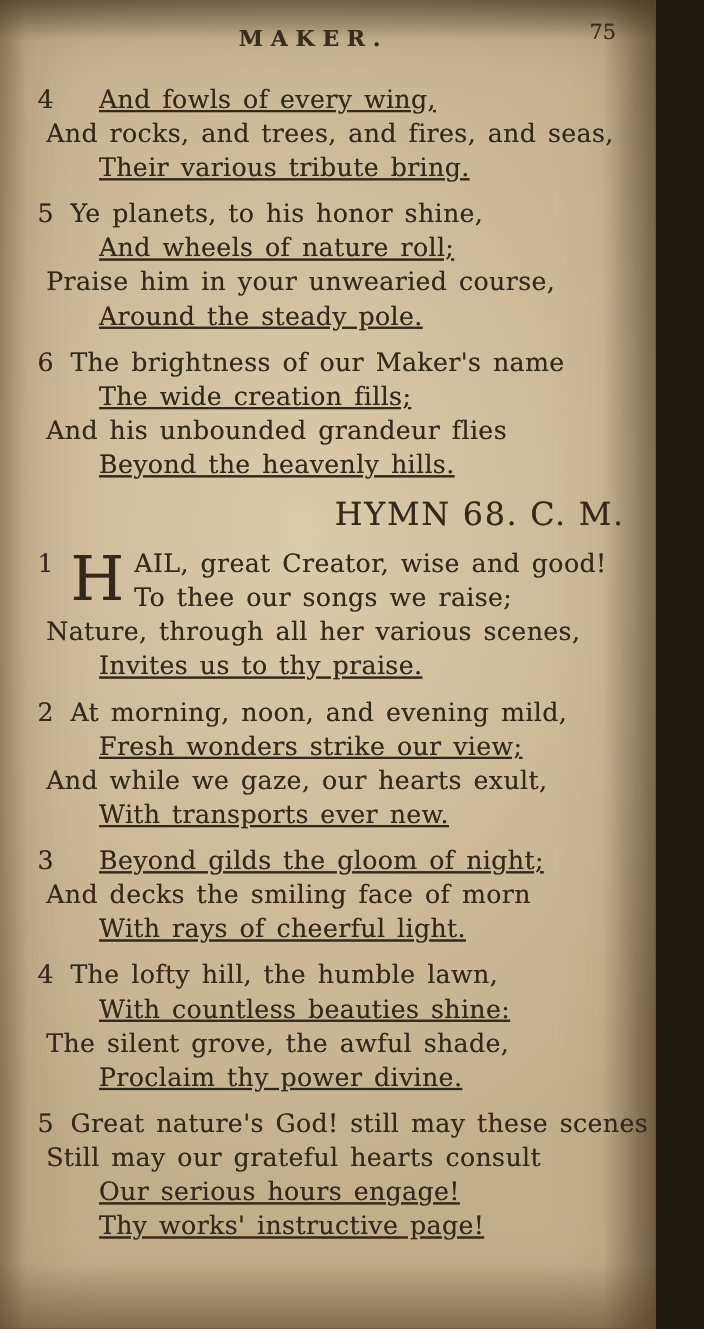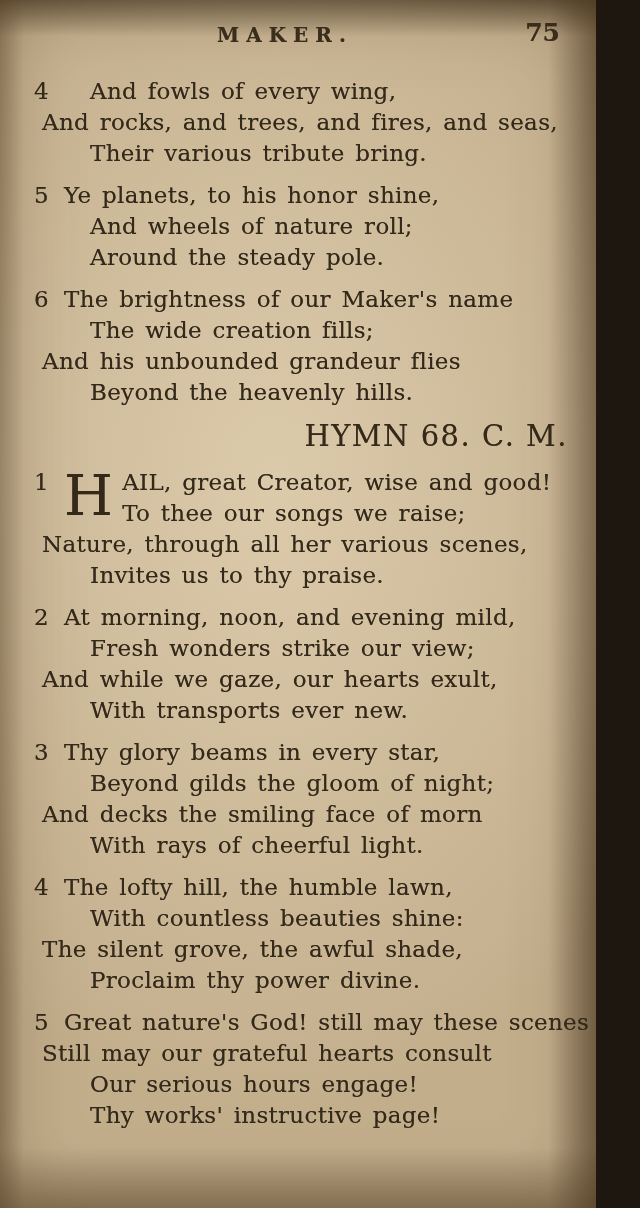--- a/index.html
+++ b/index.html
@@ -37,22 +37,22 @@
     top: 3px;
     font-size: 20px;
     font-weight: 700;
     letter-spacing: 7px;
     color: #3a2d1c;
   }
   .page-number {
     position: absolute;
     right: 8px;
     top: -2px;
-    font-size: 25px;
-    font-weight: 700;
+    font-size: 19px;
+    font-weight: 400;
     color: #3a2d1c;
   }
 
   .verse {
     position: relative;
     padding-left: 30px;
     margin-bottom: 11px;
     font-size: 23px;
     letter-spacing: 0.3px;
     word-spacing: 3px;
@@ -61,21 +61,21 @@
     position: absolute;
     left: 0;
     top: 0;
     line-height: 31px;
     font-size: 23px;
   }
   .vline {
     line-height: 31px;
     white-space: nowrap;
   }
-  .vline.lb { margin-left: 26px; }   
+  .vline.lb { margin-left: 26px; text-decoration: underline; }   
   .vline.lc { margin-left: -22px; }  
 
   .hymn-heading {
     text-align: right;
     font-size: 29px;
     font-weight: 400;
     letter-spacing: 1.5px;
     margin: 10px 0 14px 0;
     color: #352a1a;
   }
@@ -105,20 +105,21 @@
       <span class="verse-num">4</span>
       <div class="vline lb">And fowls of every wing,</div>
       <div class="vline lc">And rocks, and trees, and fires, and seas,</div>
       <div class="vline lb">Their various tribute bring.</div>
     </div>
 
     <div class="verse">
       <span class="verse-num">5</span>
       <div class="vline la">Ye planets, to his honor shine,</div>
       <div class="vline lb">And wheels of nature roll;</div>
+      <div class="vline lc">Praise him in your unwearied course,</div>
       <div class="vline lb">Around the steady pole.</div>
     </div>
 
     <div class="verse">
       <span class="verse-num">6</span>
       <div class="vline la">The brightness of our Maker's name</div>
       <div class="vline lb">The wide creation fills;</div>
       <div class="vline lc">And his unbounded grandeur flies</div>
       <div class="vline lb">Beyond the heavenly hills.</div>
     </div>
@@ -141,21 +142,20 @@
     <div class="verse">
       <span class="verse-num">2</span>
       <div class="vline la">At morning, noon, and evening mild,</div>
       <div class="vline lb">Fresh wonders strike our view;</div>
       <div class="vline lc">And while we gaze, our hearts exult,</div>
       <div class="vline lb">With transports ever new.</div>
     </div>
 
     <div class="verse">
       <span class="verse-num">3</span>
-      <div class="vline la">Thy glory beams in every star,</div>
       <div class="vline lb">Beyond gilds the gloom of night;</div>
       <div class="vline lc">And decks the smiling face of morn</div>
       <div class="vline lb">With rays of cheerful light.</div>
     </div>
 
     <div class="verse">
       <span class="verse-num">4</span>
       <div class="vline la">The lofty hill, the humble lawn,</div>
       <div class="vline lb">With countless beauties shine:</div>
       <div class="vline lc">The silent grove, the awful shade,</div>

